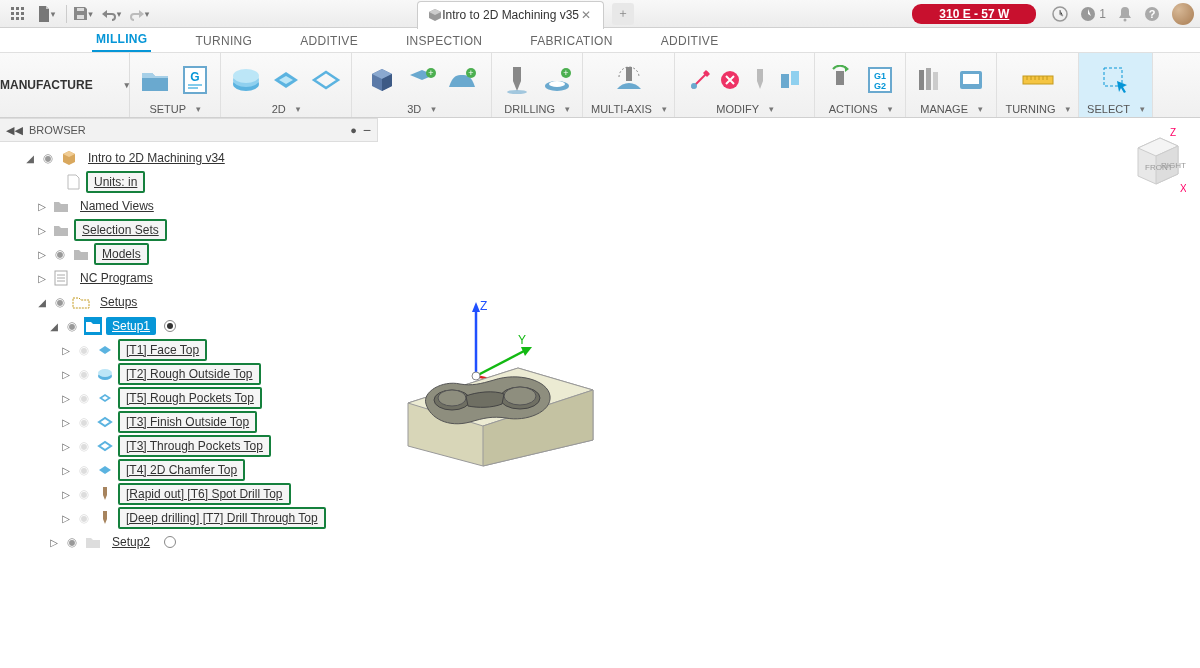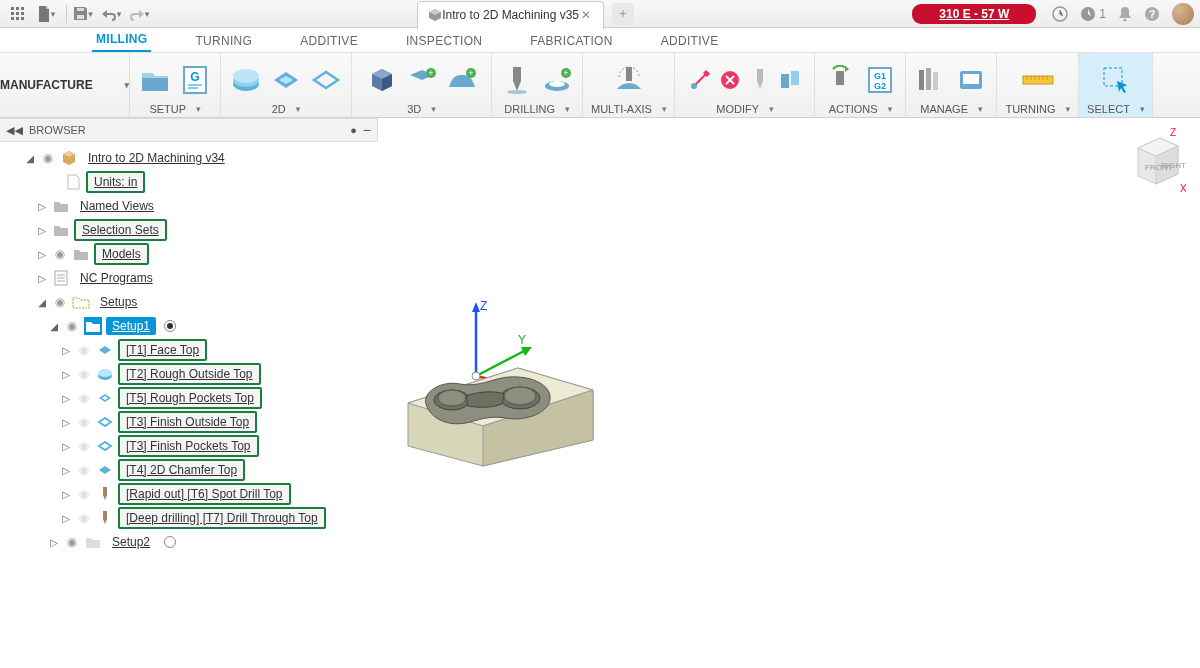--- a/index.html
+++ b/index.html
@@ -553,21 +553,21 @@
           <span class="label box">[T3] Finish Outside Top</span>
         </div>
       <div class="tree-row indent-3">
           <span class="expand">▷</span>
           <span class="eye" style="color:#ddd">◉</span>
           <span class="node-icon">
             <svg width="16" height="12">
               <path fill="none" stroke="#5bb3e0" stroke-width="2" d="M2 6l6-4 6 4-6 4z"></path>
             </svg>
           </span>
-          <span class="label box">[T3] Finish Pockets Top</span>
+          <span class="label box">[T3] Through Pockets Top</span>
         </div>
       <div class="tree-row indent-3">
           <span class="expand">▷</span>
           <span class="eye" style="color:#ddd">◉</span>
           <span class="node-icon">
             <svg width="16" height="12">
               <path fill="#5bb3e0" d="M2 6l6-4 6 4-6 4z"></path>
             </svg>
           </span>
           <span class="label box">[T4] 2D Chamfer Top</span>

